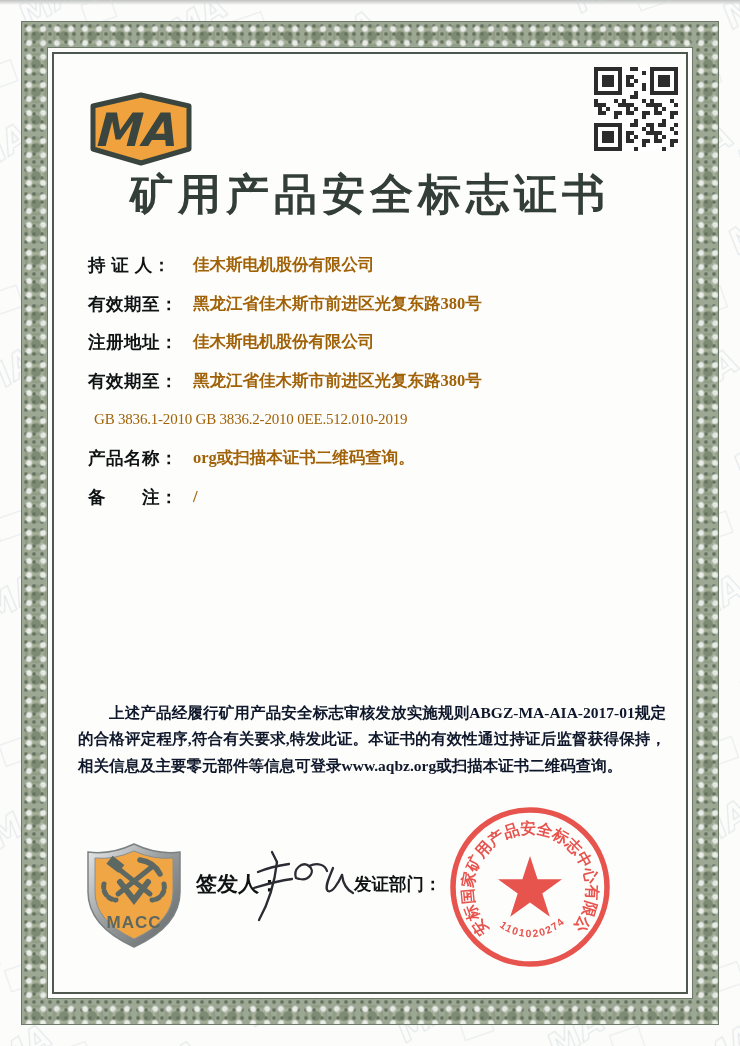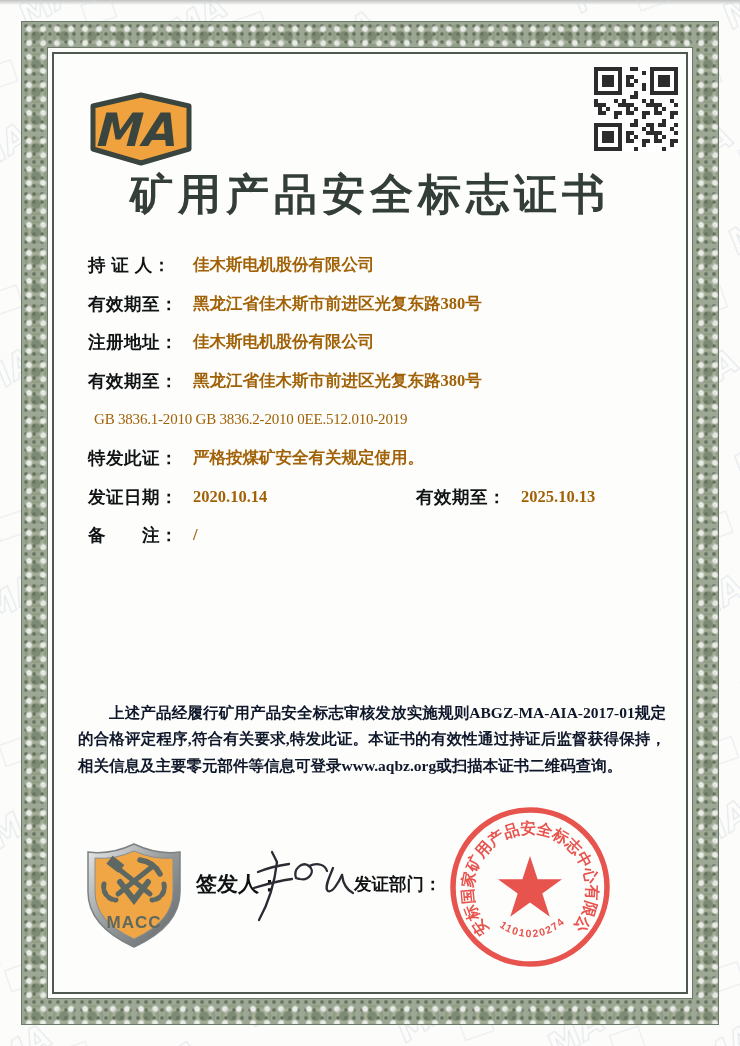--- a/index.html
+++ b/index.html
@@ -229,30 +229,22 @@
       <span class="val">佳木斯电机股份有限公司</span>
     </div>
     <div class="frow">
       <span class="lbl">有效期至：</span>
       <span class="val">黑龙江省佳木斯市前进区光复东路380号</span>
     </div>
     <div class="frow">
       <span class="val small">GB 3836.1-2010 GB 3836.2-2010 0EE.512.010-2019</span>
     </div>
     <div class="frow">
-      <span class="lbl">特发此证：</span>
-      <span class="val">严格按煤矿安全有关规定使用。</span>
-    </div>
-    <div class="frow dates">
-      <span class="lbl">发证日期：</span>
-      <span class="val">2020.10.14</span>
-      <span class="pair2">
-        <span class="lbl">有效期至：</span>
-        <span class="val">2025.10.13</span>
-      </span>
+      <span class="lbl">产品名称：</span>
+      <span class="val">org或扫描本证书二维码查询。</span>
     </div>
     <div class="frow">
       <span class="lbl">备　　注：</span>
       <span class="val">/</span>
     </div>
   </div>
 
   <div class="para">上述产品经履行矿用产品安全标志审核发放实施规则ABGZ-MA-AIA-2017-01规定的合格评定程序,符合有关要求,特发此证。本证书的有效性通过持证后监督获得保持，相关信息及主要零元部件等信息可登录www.aqbz.org或扫描本证书二维码查询。</div>
 
   <svg class="shield" width="104" height="110" viewBox="0 0 104 110">

